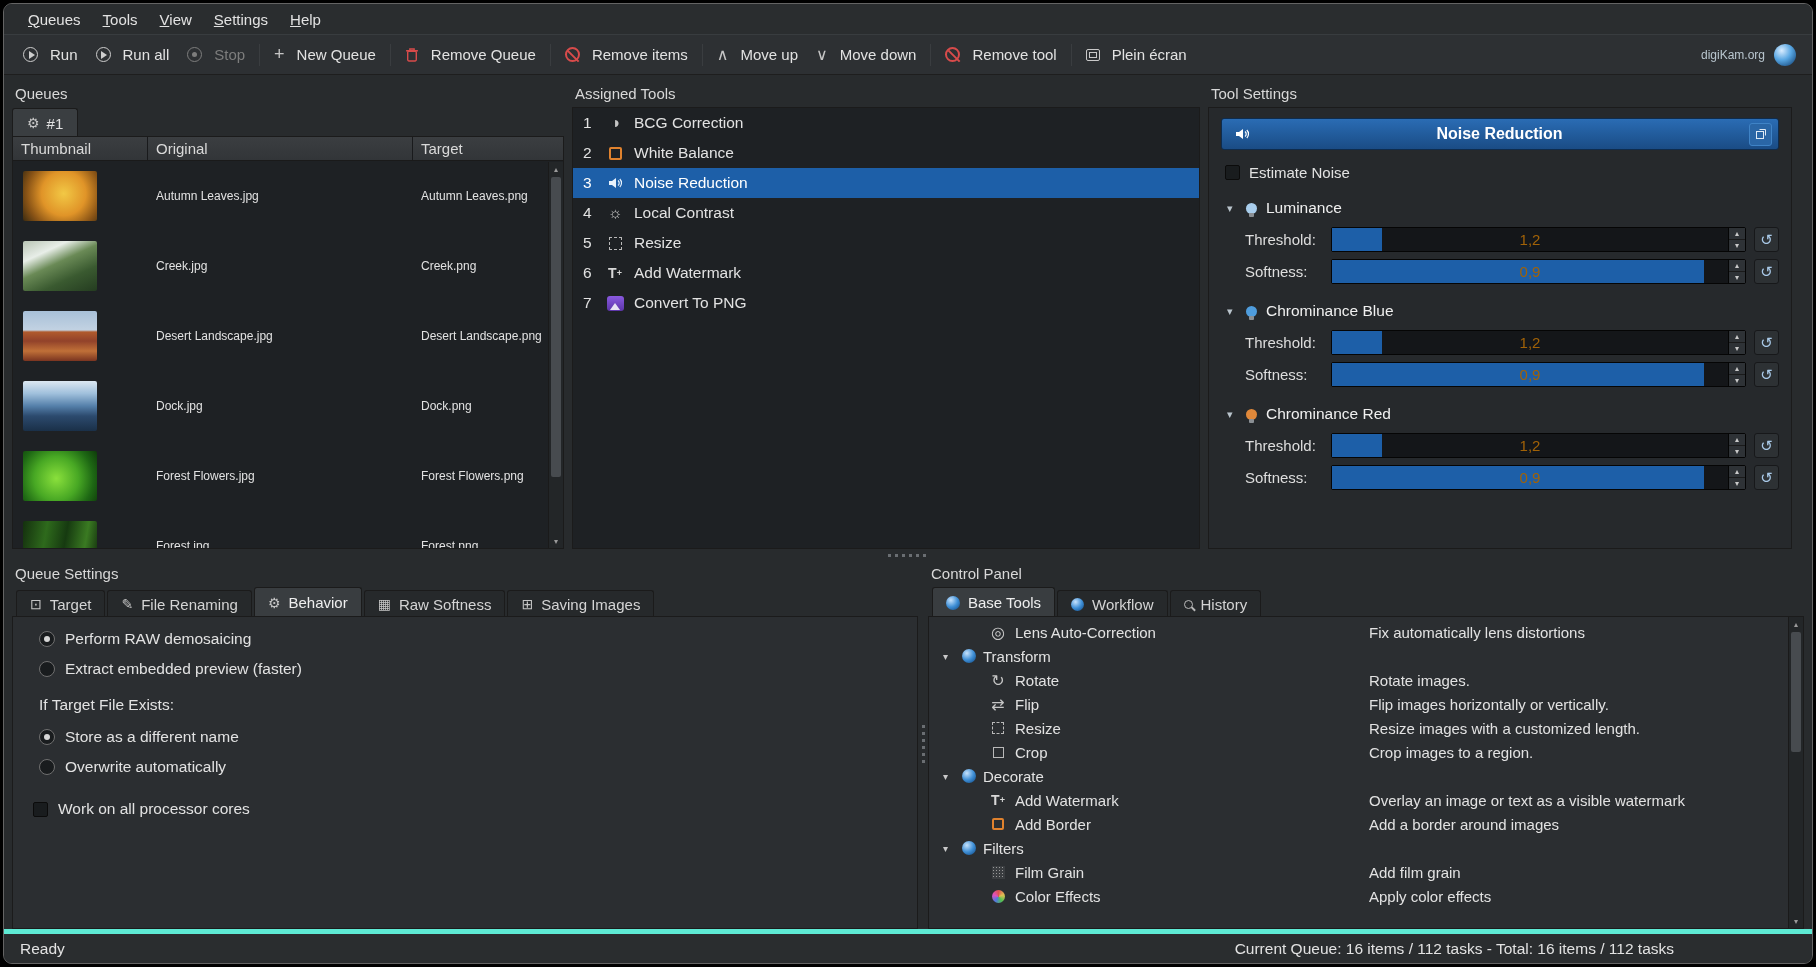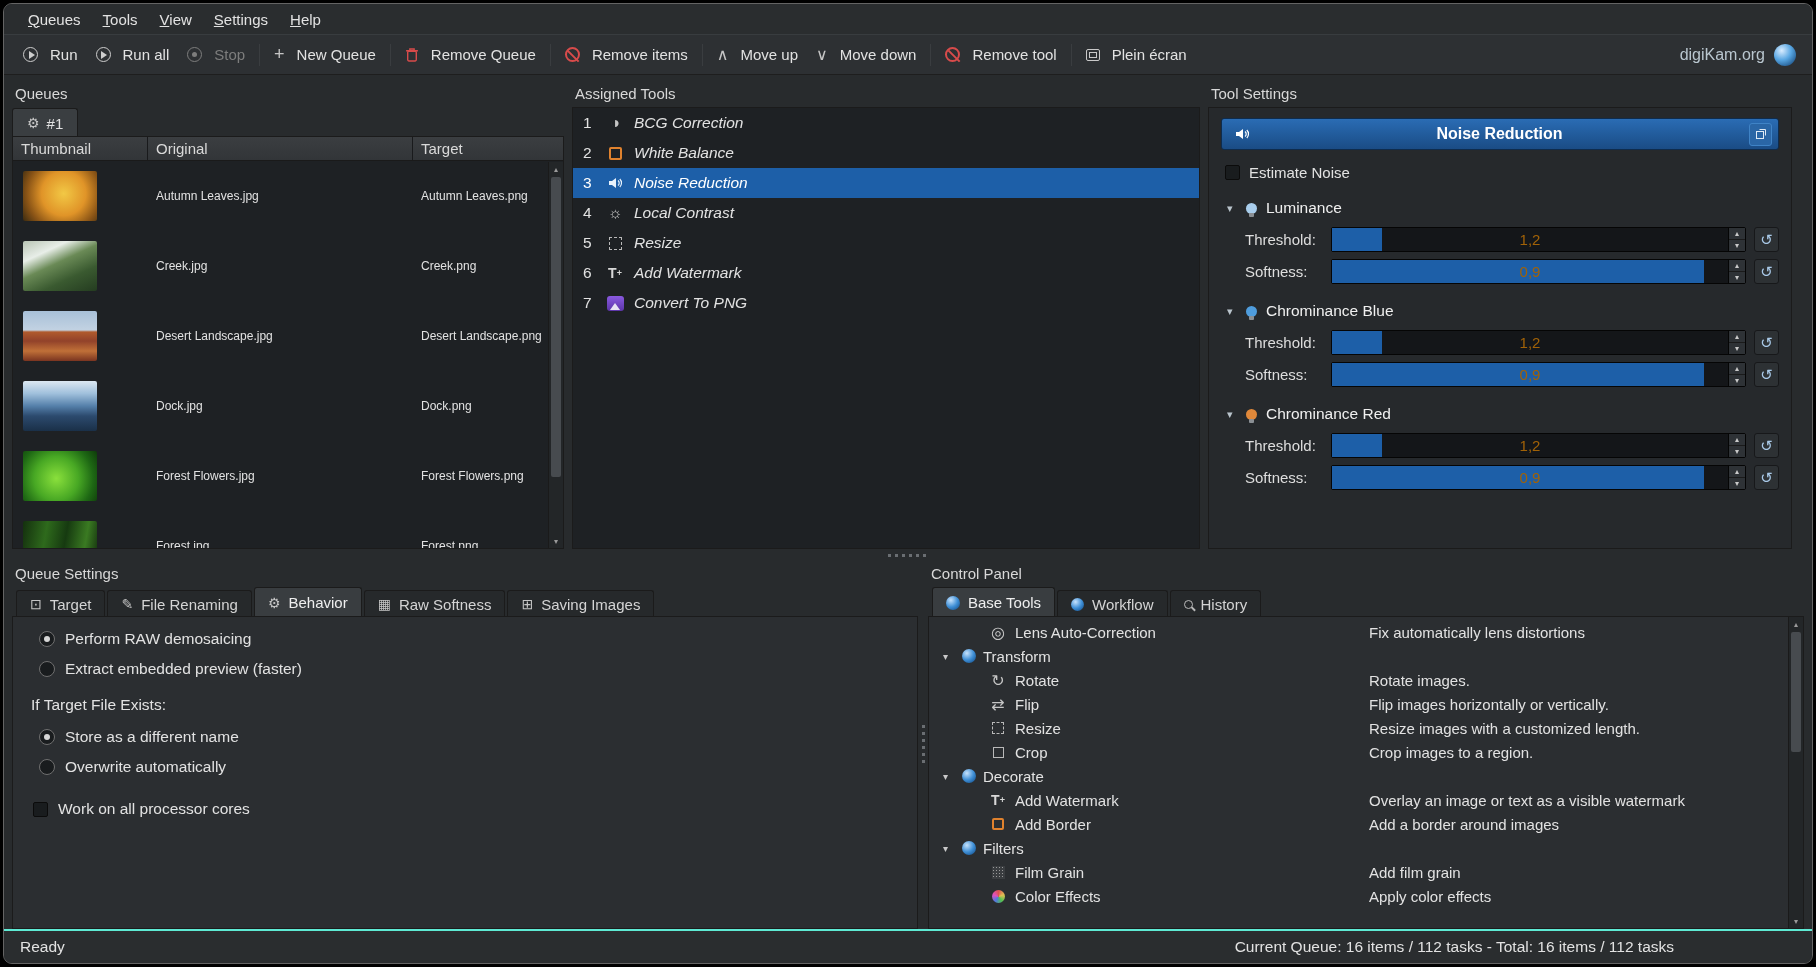--- a/index.html
+++ b/index.html
@@ -16,21 +16,21 @@
   .menu-item::first-letter { text-decoration:underline; }
 
   
   .toolbar { height:41px; display:flex; align-items:center; padding:0 10px;
     background:#2d3033; border-top:1px solid #383c3f; border-bottom:1px solid #1e1e1e;
     font-size:15px; }
   .tbtn { display:flex; align-items:center; gap:12px; padding:5px 9px; border-radius:3px; }
   .tbtn.disabled { color:#7d7d7d; }
   .tsep { width:1px; height:22px; background:#1d1d1d; border-right:1px solid #3a3d40; margin:0 5px; }
   .tspacer { flex:1; }
-  .brand { display:flex; align-items:center; gap:9px; color:#b9c6cf; font-size:16px; padding-right:6px; }
+  .brand { display:flex; align-items:center; gap:9px; color:#b9c6cf; font-size:12px; padding-right:6px; }
   .logo-ball { width:22px; height:22px; border-radius:50%;
     background:radial-gradient(circle at 35% 30%, #d8ecff, #58a6e2 45%, #174a7e 90%); }
 
   
   .circle-play { width:15px; height:15px; border:1.5px solid #cdcdcd; border-radius:50%; position:relative; flex:none; }
   .circle-play::after { content:""; position:absolute; left:4.5px; top:3px;
     border-left:6px solid #cdcdcd; border-top:4.5px solid transparent; border-bottom:4.5px solid transparent; }
   .circle-stop { width:15px; height:15px; border:1.5px solid #7d7d7d; border-radius:50%; position:relative; flex:none; }
   .circle-stop::after { content:""; position:absolute; left:3.5px; top:3.5px; width:5px; height:5px;
     border-radius:50%; background:#7d7d7d; }
@@ -76,21 +76,21 @@
     font-size:8px; color:#9a9a9a; }
   .sb-btn.bottom { position:absolute; bottom:0; left:0; right:0; }
   .sb-thumb { position:absolute; left:2px; right:2px; background:#474b4f; border-radius:2px; }
 
   
   .listbox { flex:1; border:1px solid #1b1b1b; background:#1e2124; overflow:hidden; }
   .atrow { height:30px; display:flex; align-items:center; font-size:15.5px; }
   .atrow.selected { background:#1d5fa8; color:#fff; }
   .at-num { width:30px; padding-left:10px; flex:none; }
   .at-icon { width:24px; display:flex; align-items:center; justify-content:center; flex:none; }
-  .at-label { padding-left:7px;font-style:italic; }
+  .at-label { padding-left:7px; }
   .wb-box { width:13px; height:13px; border:2px solid #e0822e; border-radius:2px; }
   .dash-box { width:13px; height:13px; border:1px dashed #b9b9b9; }
   .wm-t { font-weight:bold; font-size:14px; color:#d8d8d8; }
   .wm-t sub { font-size:9px; }
   .png-box { width:17px; height:15px; border-radius:3px; background:linear-gradient(#8a5ae0,#5c35a8);
     position:relative; overflow:hidden; }
   .png-box::after { content:""; position:absolute; left:3px; bottom:1px;
     border-left:5px solid transparent; border-right:5px solid transparent; border-bottom:7px solid #e8e4f4; }
 
   
@@ -142,21 +142,21 @@
     overflow:hidden; position:relative; display:flex; flex-direction:column; }
 
   
   .qs-content { padding:13px 18px; font-size:15.5px; }
   .qs-label { margin:4px 0 14px 0; }
   .qs-opt { display:flex; align-items:center; gap:10px; margin:0 0 12px 8px; }
   .radio { width:16px; height:16px; border-radius:50%; background:#191c1e; border:1px solid #6f6f6f;
     position:relative; flex:none; }
   .radio.checked::after { content:""; position:absolute; left:4px; top:4px; width:6px; height:6px;
     border-radius:50%; background:#d6d6d6; }
-  .qs-label2 { margin:18px 0 14px 0; }
+  .qs-label2 { margin:18px 0 14px 8px; }
   .qs-check { display:flex; align-items:center; gap:10px; margin:24px 0 0 2px; }
 
   
   .tree { flex:1; overflow:hidden; padding-top:3px; position:relative; }
   .trow { height:24px; display:flex; align-items:center; font-size:15px; position:relative; }
   .trow.group { padding-left:14px; gap:7px; }
   .trow.item { padding-left:60px; gap:8px; }
   .tarrow { font-size:10px; color:#c9c9c9; width:12px; }
   .ball { width:14px; height:14px; border-radius:50%; flex:none;
     background:radial-gradient(circle at 35% 30%, #c6e2fc, #3f8fd6 50%, #114a85 95%); }
@@ -167,21 +167,21 @@
     background-image:radial-gradient(#9a9a9a 25%, transparent 26%); background-size:3px 3px; }
   .fx-circle { width:13px; height:13px; border-radius:50%;
     background:conic-gradient(#e05252,#e0c052,#52c052,#5278e0,#e052c0,#e05252); }
   .mag { width:9px; height:9px; border:1.5px solid #b9b9b9; border-radius:50%; position:relative; }
   .mag::after { content:""; position:absolute; width:5px; height:1.5px; background:#b9b9b9;
     transform:rotate(45deg); right:-4.5px; bottom:-1.5px; }
   .cp-scroll { position:absolute; right:0; top:0; bottom:0; width:15px;
     background:#232628; border-left:1px solid #1a1a1a; }
 
   
-  .statusbar { height:34px; border-top:2px solid #5eead4; background:#2a2d2f;
+  .statusbar { height:34px; border-top:5px solid #5eead4; background:#2a2d2f;
     display:flex; align-items:center; padding:0 16px; font-size:15.5px; }
   .statusbar .right { margin-left:auto; margin-right:122px; }
 </style>
 </head>
 <body>
 
 <div class="window">
 
   <div class="menubar">
     <div class="menu-item">Queues</div>

